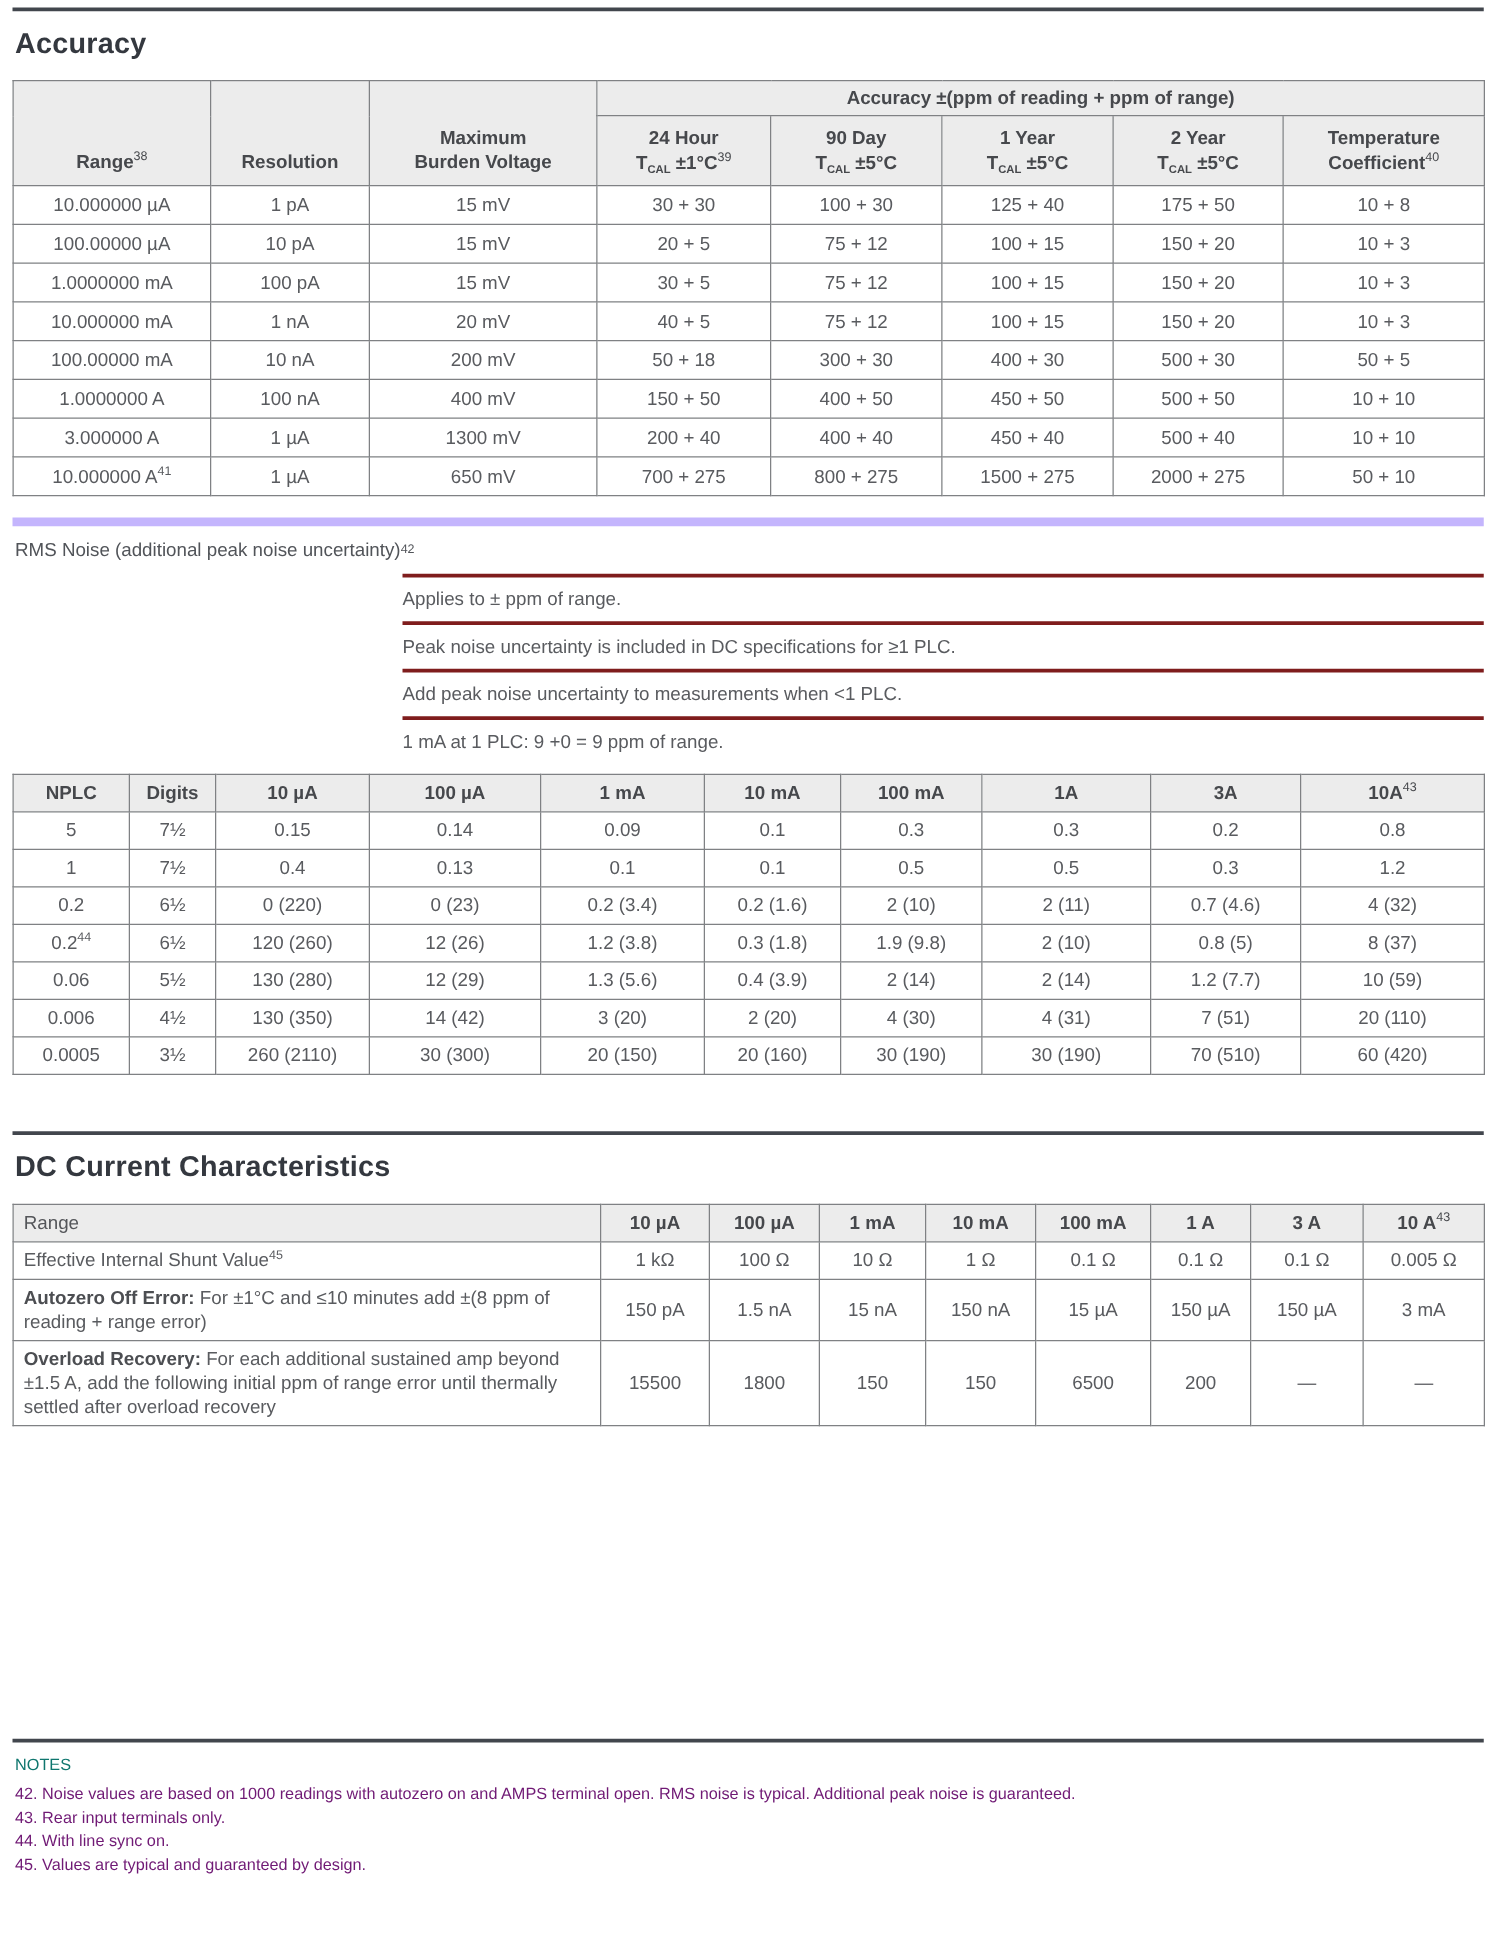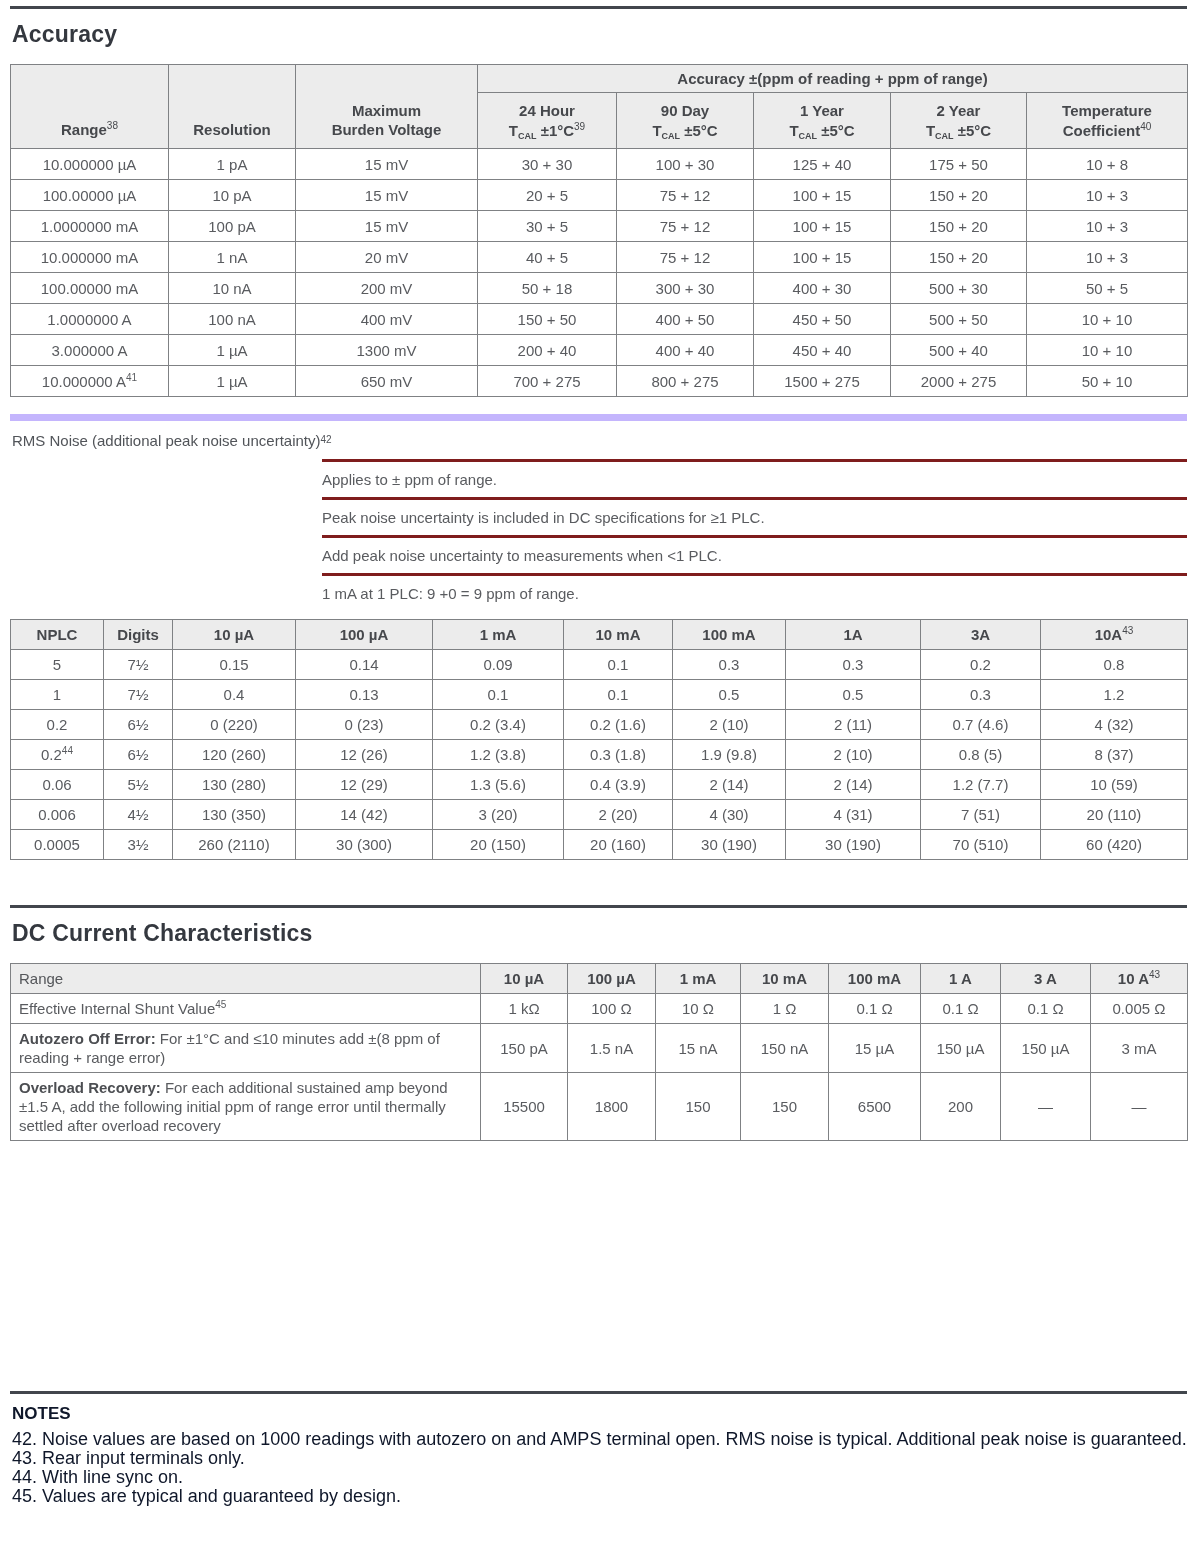--- a/index.html
+++ b/index.html
@@ -4,21 +4,21 @@
 <style>
   html,body{margin:0;padding:0;background:#ffffff;}
   body{width:1197px;height:1560px;overflow:hidden;
        font-family:"Liberation Sans","DejaVu Sans",sans-serif;
        color:#595b5f;-webkit-font-smoothing:antialiased;}
   .page{padding:0 10px;}
   .rule-thick{height:3px;background:#42464d;}
   .rule-top{margin-top:6px;}
   h1.section-title{font-size:23px;font-weight:bold;color:#34383f;
        margin:12px 0 16px 2px;letter-spacing:.2px;}
-  h2.notes-title{font-size:17px;font-weight:bold;color:#0f172a;margin:10px 0 6px 2px;}
+  h2.notes-title{font-size:13px;font-weight:normal;color:#0f766e;margin:10px 0 6px 2px;}
 
   table{border-collapse:collapse;table-layout:fixed;width:1177px;}
   th,td{border:1px solid #7f8184;text-align:center;font-size:15px;
         padding:0 4px;overflow:hidden;}
   th{background:#ececec;font-weight:bold;color:#46484c;line-height:1.28;}
   td{color:#595b5f;height:30px;}
   sup{font-size:10px;font-weight:400;line-height:0;vertical-align:super;}
   sub{font-size:9px;line-height:0;vertical-align:-3px;letter-spacing:0;}
   b{font-weight:bold;color:#4c4e52;margin-top:32px;}
 
@@ -43,21 +43,21 @@
   .nplc td{height:29px;}
 
   .rule-dc{margin-top:45px;}
   .dc th{height:29px;}
   .dc th:first-child{text-align:left;font-weight:400;padding-left:8px;color:#54565a;}
   .dc td{height:auto;padding:5px 4px;text-align:center;}
   .dc td:first-child{text-align:left;padding:5px 8px;line-height:1.27;}
 
   .rule-notes{margin-top:250px;}
   .notes-list{margin-left:2px;}
-  .note-line{font-size:18px;color:#0f172a;line-height:19px;}
+  .note-line{font-size:13px;color:#701a75;line-height:19px;}
 </style>
 </head>
 <body>
 
 <div class="page">
 
   <div class="rule-thick rule-top"></div>
   <h1 class="section-title">Accuracy</h1>
 
   <table class="acc">

